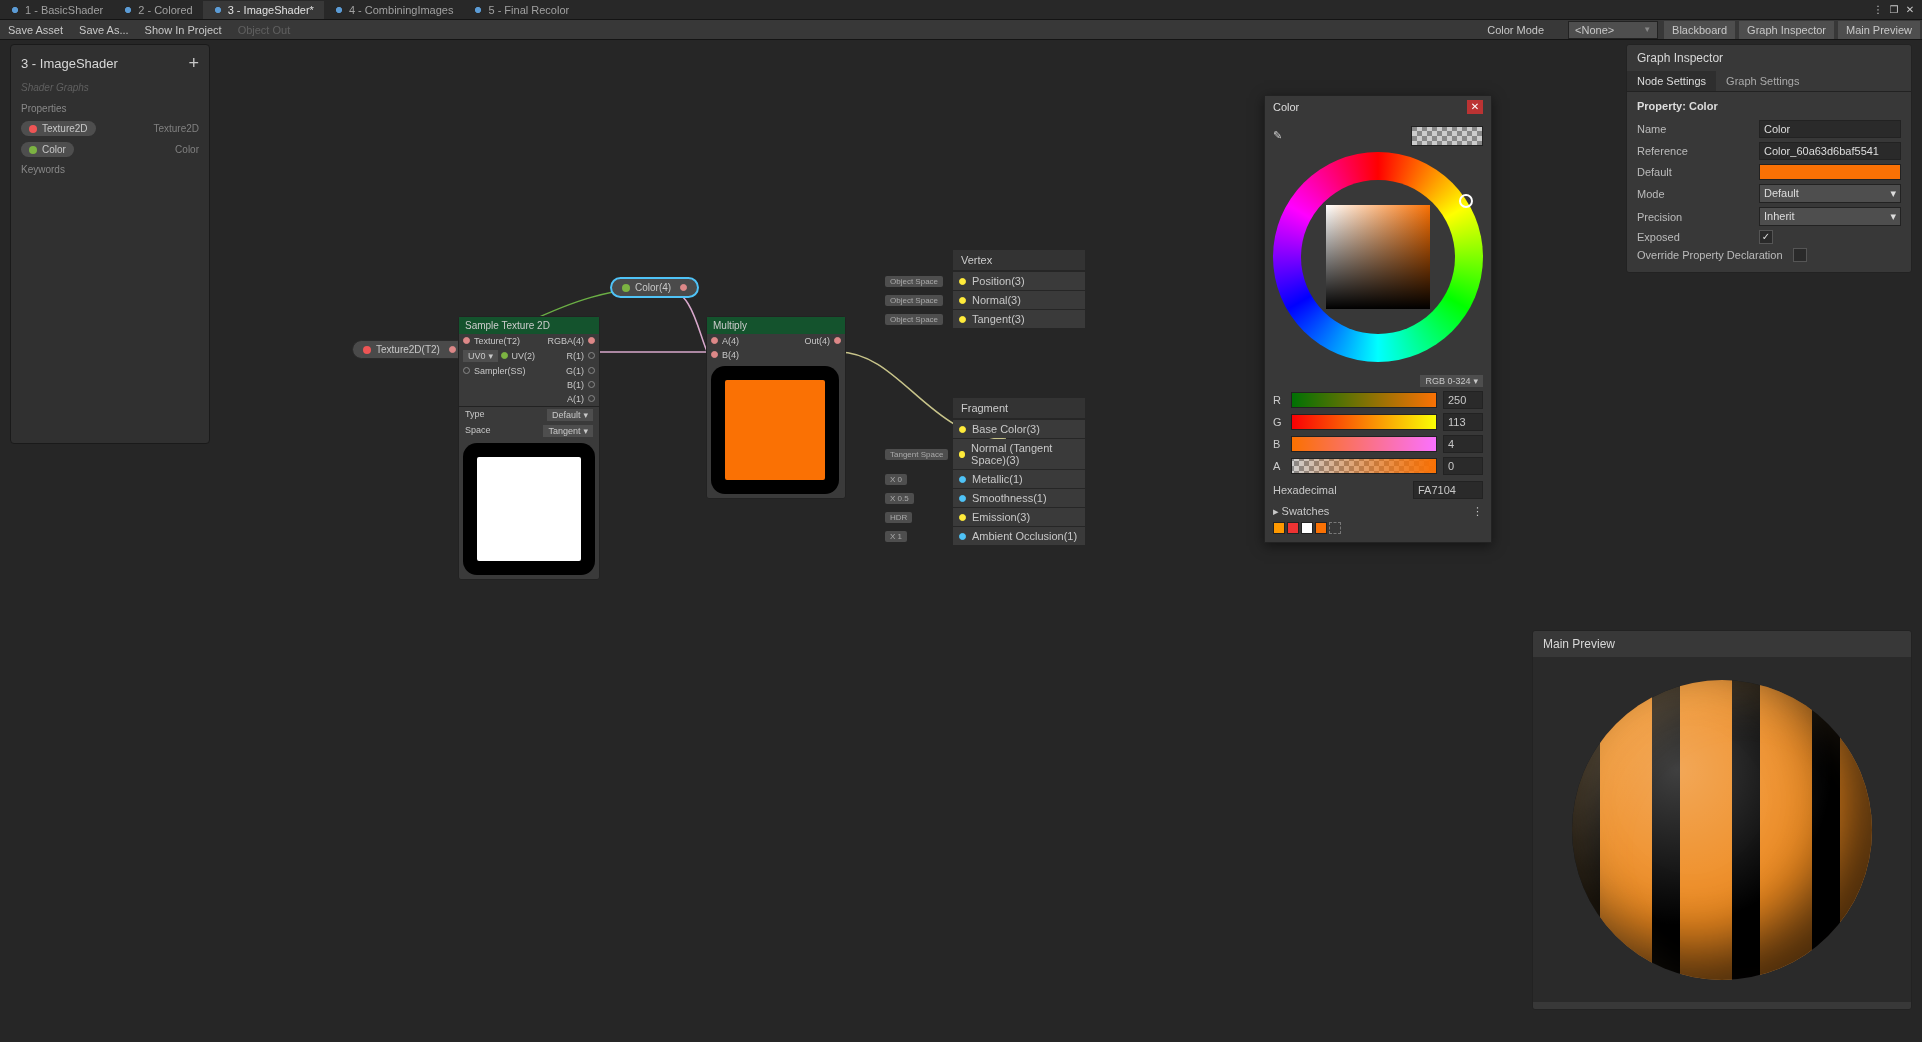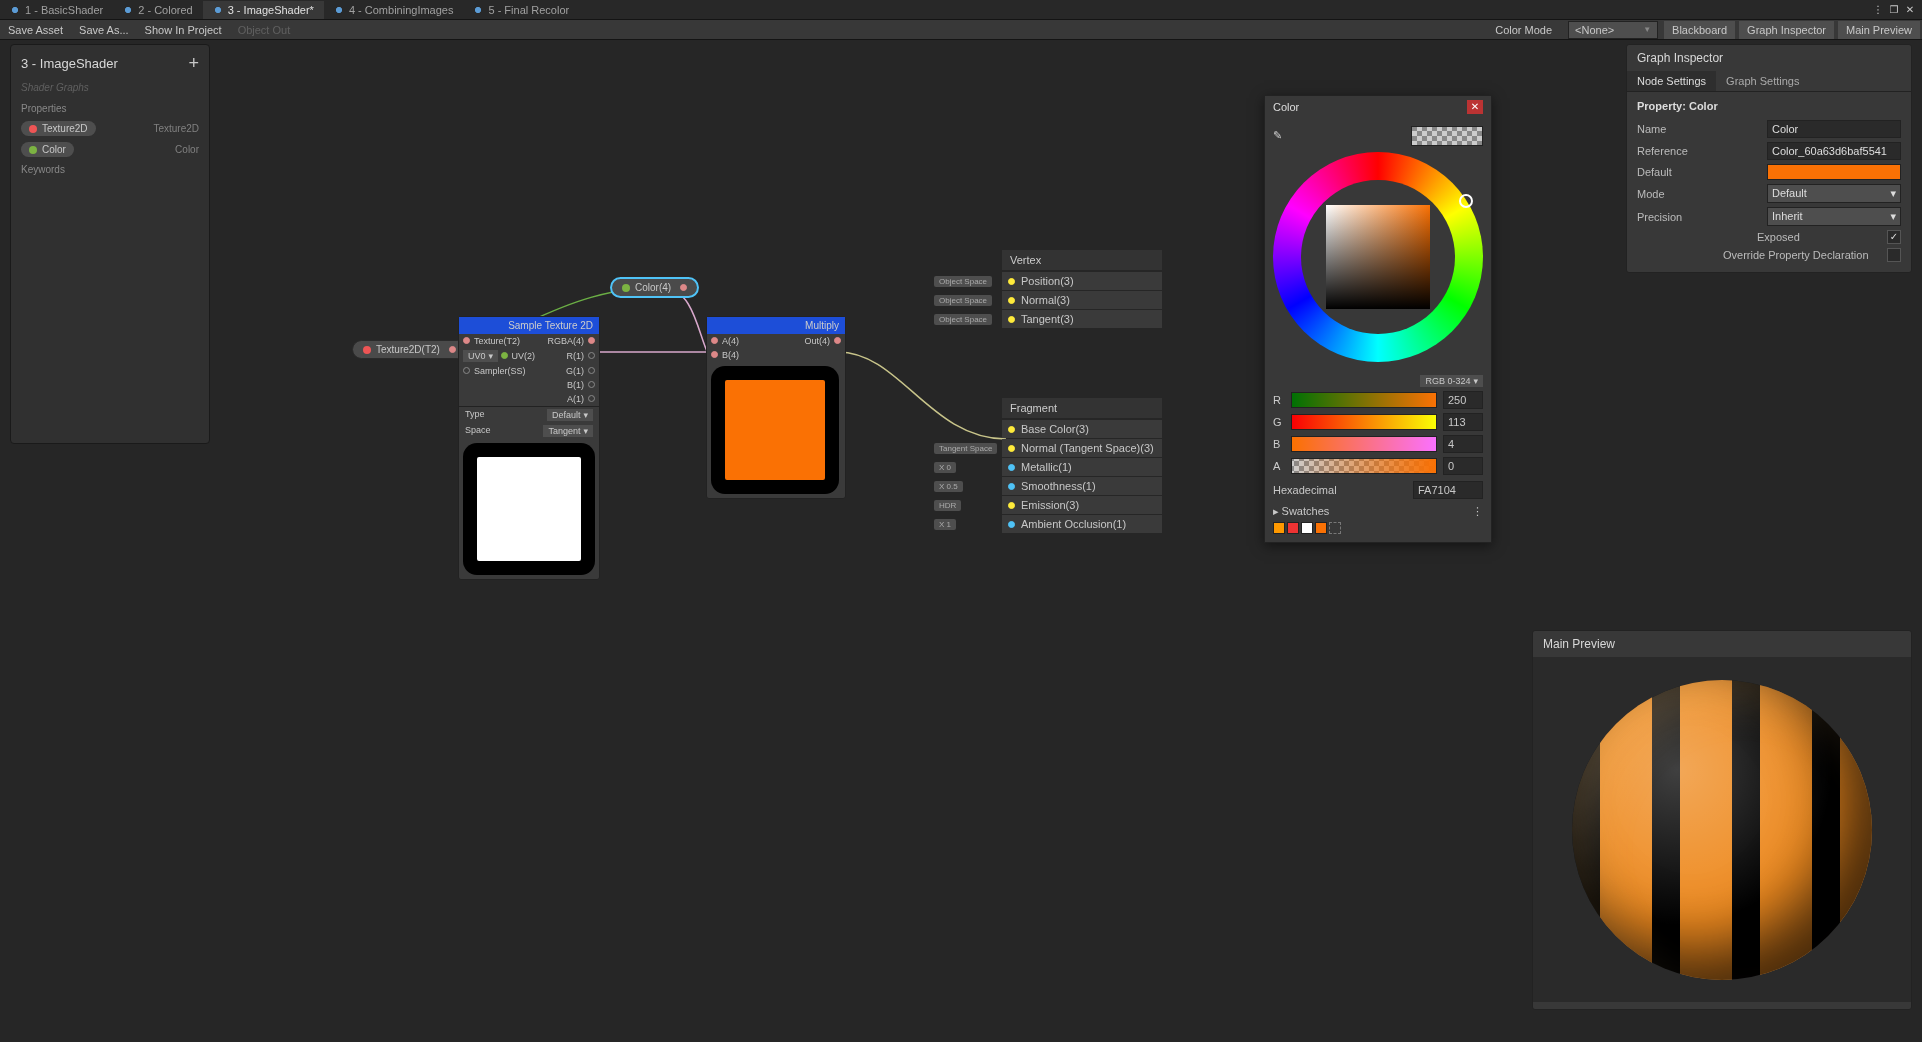--- a/index.html
+++ b/index.html
@@ -35,34 +35,34 @@
 .dot-red { width: 8px; height: 8px; border-radius: 50%; background: #e55; }
 .bb-type { color: #808080; font-size: 10px; }
 
 
 .graph { position: absolute; left: 0; top: 40px; right: 0; bottom: 0; background: #262626; z-index: -1; }
 
 
 .node { position: absolute; background: #3a3a3a; border: 1px solid #222; border-radius: 3px; font-size: 9px; }
 .node-pill { position: absolute; background: #4a4a4a; border-radius: 12px; padding: 3px 10px; display: flex; align-items: center; gap: 5px; font-size: 10px; border: 1px solid #2a2a2a; }
 .node-pill.selected { border: 2px solid #4FC3F7; }
-.node-header { background: #1d4ed8; padding: 3px 6px; color: #ccc; font-size: 10px; text-align: right; }
+.node-header { background: #14532d; padding: 3px 6px; color: #ccc; font-size: 10px; }
 .node-row { display: flex; padding: 2px 4px; align-items: center; justify-content: space-between; }
 .port { width: 7px; height: 7px; border-radius: 50%; border: 1px solid #888; display: inline-block; }
 .port.green { background: #7CB342; border-color: #7CB342; }
 .port.pink { background: #d88; border-color: #d88; }
 .port.cyan { background: #4FC3F7; border-color: #4FC3F7; }
 .port.yellow { background: #FFEB3B; border-color: #FFEB3B; }
 .in-port { margin-right: 4px; }
 .out-port { margin-left: 4px; }
 .node-dd { background: #4e4e4e; padding: 1px 5px; font-size: 9px; display: inline-flex; align-items: center; gap: 3px; border-radius: 0; }
 .mini-label { background: #4e4e4e; padding: 1px 5px; font-size: 8px; border-radius: 2px; color: #aaa; text-align: center; }
 
 
-.master { position: absolute; left: 1002px; top: 250px; width: 160px; }
+.master { position: absolute; left: 953px; top: 250px; width: 132px; }
 .master-title { background: #333; padding: 4px 8px; font-size: 11px; color: #ccc; margin-bottom: 2px; }
 .master-row { background: #3a3a3a; padding: 3px 6px; display: flex; align-items: center; margin-bottom: 1px; position: relative; }
 .master-row .mini-label { position: absolute; left: -68px; }
 .master-row .port { margin-right: 6px; }
 
 
 .colorwin { position: absolute; left: 1264px; top: 95px; width: 228px; background: #383838; border: 1px solid #222; box-shadow: 0 3px 12px rgba(0,0,0,0.5); }
 .cw-title { background: #383838; padding: 4px 8px; display: flex; justify-content: space-between; align-items: center; font-size: 11px; color: #ddd; }
 .cw-close { background: #b33; color: #fff; width: 16px; height: 14px; text-align: center; font-size: 10px; line-height: 14px; cursor: pointer; }
 .cw-body { padding: 8px; }
@@ -84,21 +84,21 @@
 .sw { width: 12px; height: 12px; border: 1px solid #222; }
 
 
 .inspector { position: absolute; right: 10px; top: 44px; width: 286px; background: #383838; border: 1px solid #222; border-radius: 3px; }
 .insp-title { padding: 6px 10px; font-size: 12px; color: #d8d8d8; }
 .insp-tabs { display: flex; border-bottom: 1px solid #222; }
 .insp-tab { padding: 4px 10px; font-size: 11px; color: #aaa; cursor: pointer; }
 .insp-tab.active { background: #2e2e2e; color: #ddd; }
 .insp-body { padding: 8px 10px; }
 .insp-head { font-weight: bold; color: #ddd; margin-bottom: 6px; }
-.insp-row { display: flex; align-items: center; padding: 2px 0; gap: 14px; justify-content: flex-end; }
+.insp-row { display: flex; align-items: center; padding: 2px 0; gap: 6px; }
 .insp-row .lbl { width: 116px; color: #bbb; font-size: 11px; }
 .insp-row .val { flex: 1; }
 .insp-input { width: 100%; background: #2a2a2a; border: 1px solid #222; padding: 2px 4px; font-size: 11px; color: #ddd; }
 .insp-dd { width: 100%; background: #4e4e4e; border: 1px solid #222; padding: 2px 4px; font-size: 11px; color: #ddd; display: flex; justify-content: space-between; }
 .insp-color { width: 100%; height: 16px; background: #FA7104; border: 1px solid #222; }
 .chk { width: 14px; height: 14px; background: #2a2a2a; border: 1px solid #555; color: #ddd; text-align: center; line-height: 12px; font-size: 10px; }
 
 
 .mainprev { position: absolute; right: 10px; top: 630px; width: 380px; height: 380px; background: #383838; border: 1px solid #222; border-radius: 3px; }
 .mp-title { padding: 6px 10px; font-size: 12px; color: #d8d8d8; }
@@ -143,21 +143,21 @@
 </div>
 
 <div class="toolbar">
   <div class="tb-left">
     <span class="tb-btn">Save Asset</span>
     <span class="tb-btn">Save As...</span>
     <span class="tb-btn">Show In Project</span>
     <span class="tb-btn disabled">Object Out</span>
   </div>
   <div class="tb-right">
-    <span style="margin-right:12px;">Color Mode</span>
+    <span style="margin-right:20px;">Color Mode</span>
     <span class="dd">
         <span>&lt;None&gt;</span>
         <span class="dd-arrow">▼</span>
       </span>
     <span class="tb-btn" style="background:#4e4e4e;margin:0 2px;">Blackboard</span>
     <span class="tb-btn" style="background:#4e4e4e;margin:0 2px;">Graph Inspector</span>
     <span class="tb-btn" style="background:#4e4e4e;margin:0 2px;">Main Preview</span>
   </div>
 </div>
 

